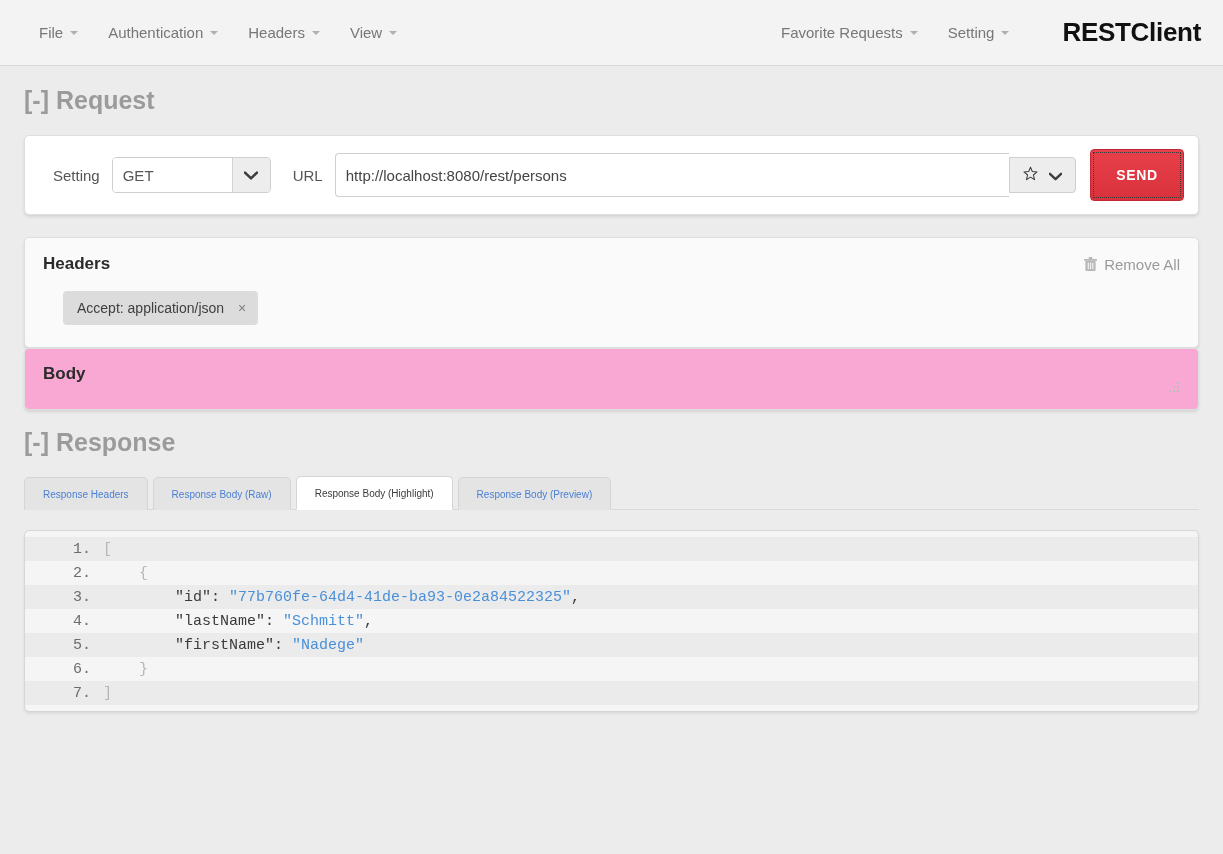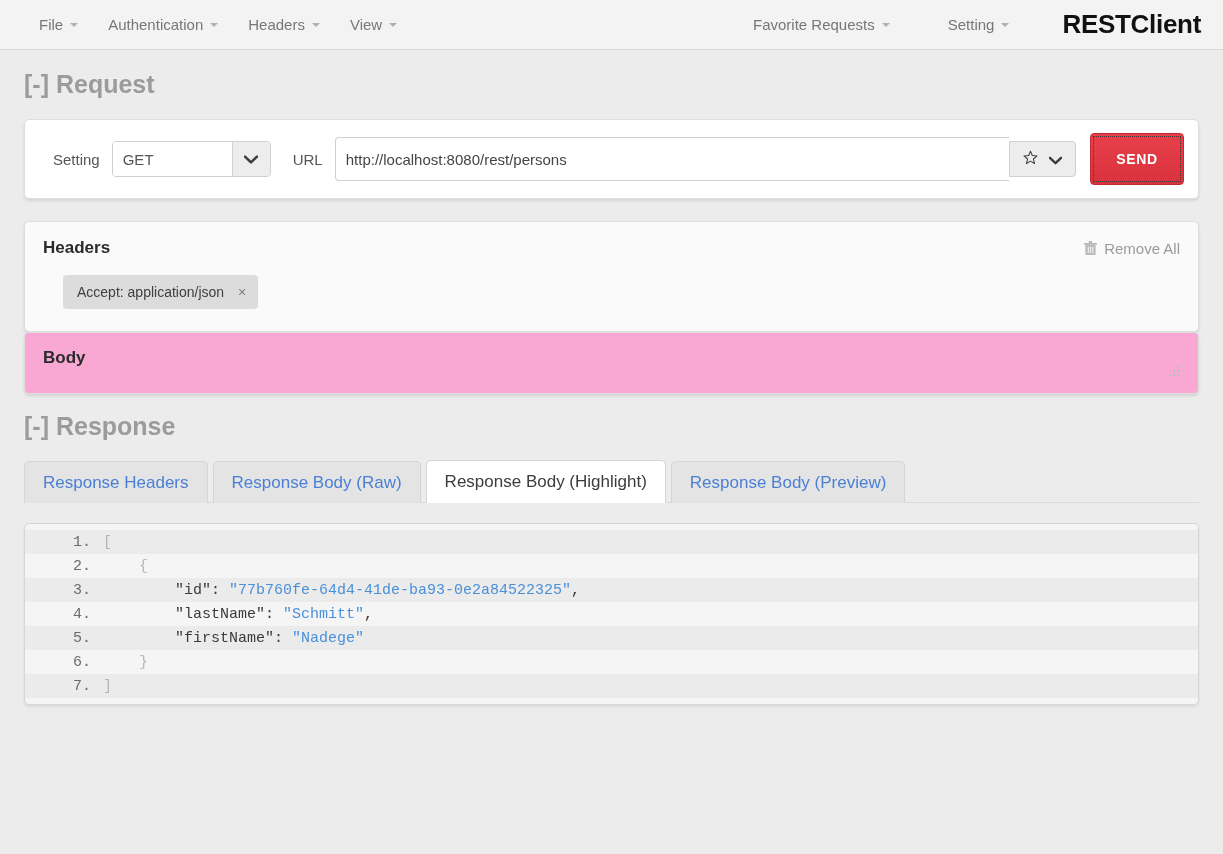--- a/index.html
+++ b/index.html
@@ -9,21 +9,21 @@
     width:1223px; height:854px;
     background:#ececec;
     font-family:"Liberation Sans", sans-serif;
     font-size:14px;
     color:#333;
     overflow:hidden;
   }
 
   
   .navbar {
-    height:50px;
+    height:66px;
     background:#f3f3f3;
     border-bottom:1px solid #d8d8d8;
     display:flex;
     align-items:center;
     padding:0 22px 0 24px;
     position:relative;
   }
   .nav-group { display:flex; align-items:center; }
   .nav-left { gap:0px; }
   .nav-right { margin-left:auto; display:flex; align-items:center; }
@@ -207,21 +207,21 @@
   
   .tabs {
     margin:0 24px;
     display:flex;
     align-items:flex-end;
     border-bottom:1px solid #dadada;
     padding-left:0;
   }
   .tab {
     padding:11px 18px 10px 18px;
-    font-size:17px;
+    font-size:10px;
     color:#4a7fd4;
     background:#e4e4e4;
     border:1px solid #d5d5d5;
     border-bottom:none;
     border-radius:5px 5px 0 0;
     margin-right:5px;
     cursor:pointer;
     position:relative;
     top:1px;
     white-space:nowrap;
@@ -283,21 +283,21 @@
       <div class="nav-item">
         <span>Headers</span>
         <span class="caret"></span>
       </div>
       <div class="nav-item">
         <span>View</span>
         <span class="caret"></span>
       </div>
     </div>
   <div class="nav-group nav-right">
-    <div id="nav-right" style="display:flex;align-items:center;gap:28px;">
+    <div id="nav-right" style="display:flex;align-items:center;">
         <div class="nav-item">
           <span>Favorite Requests</span>
           <span class="caret"></span>
         </div>
         <div class="nav-item">
           <span>Setting</span>
           <span class="caret"></span>
         </div>
       </div>
     <div class="brand">RESTClient</div>

